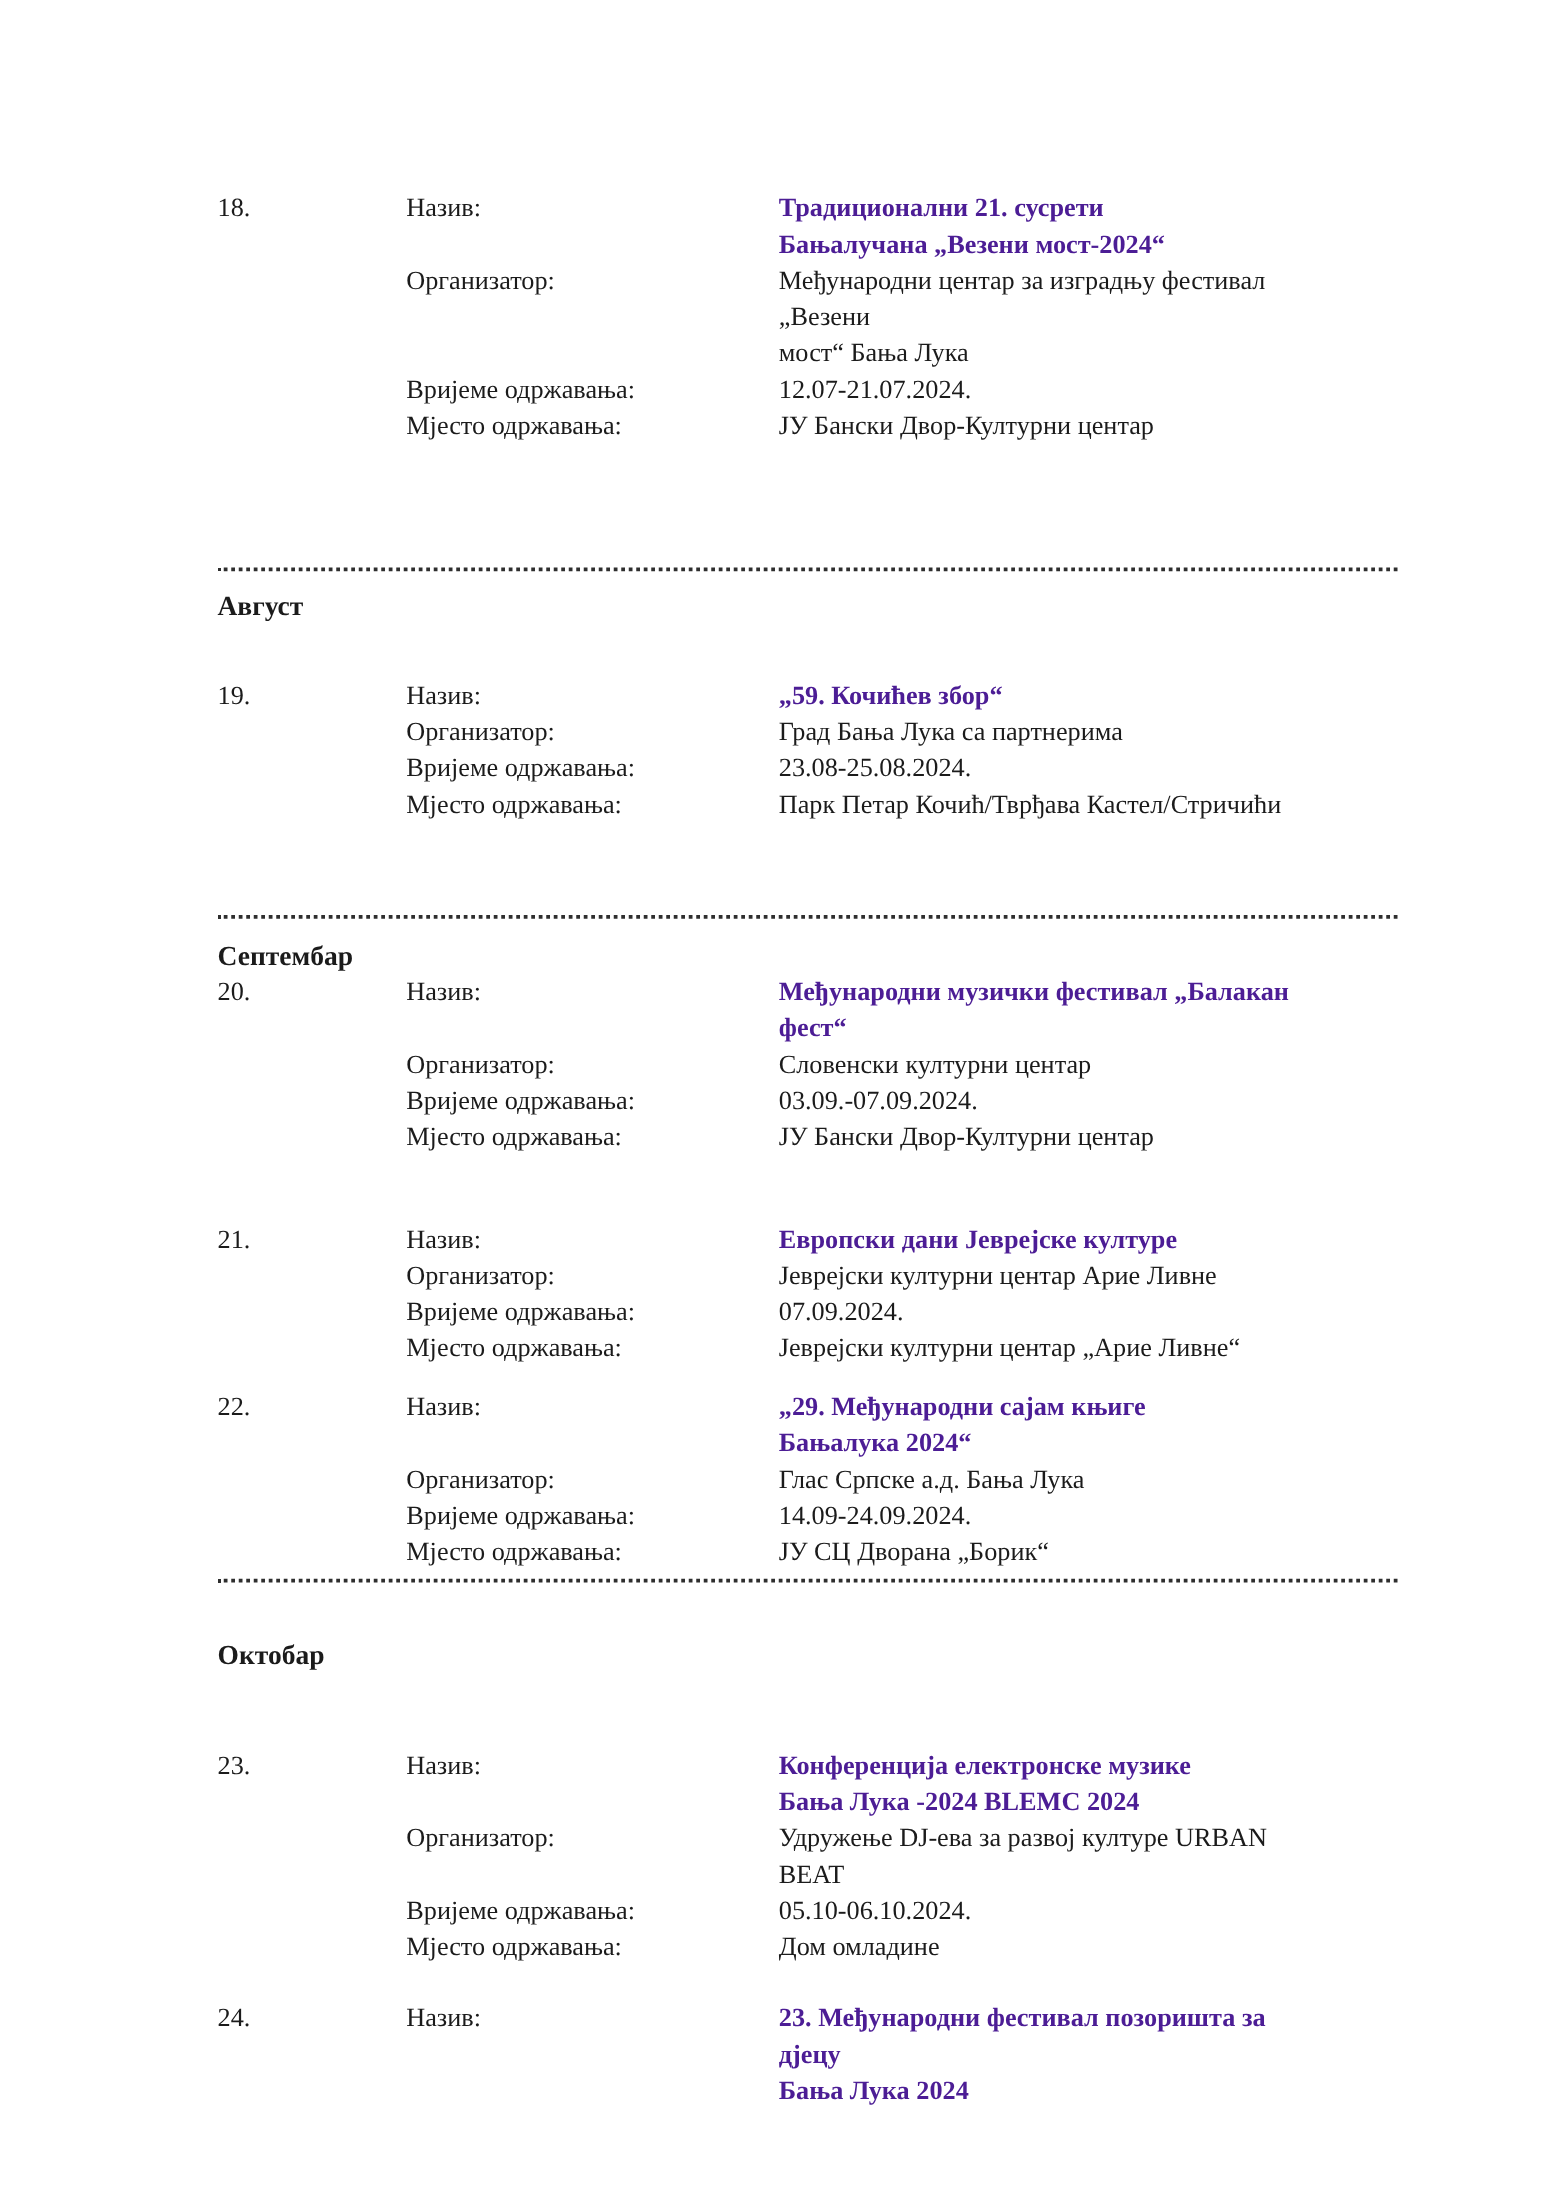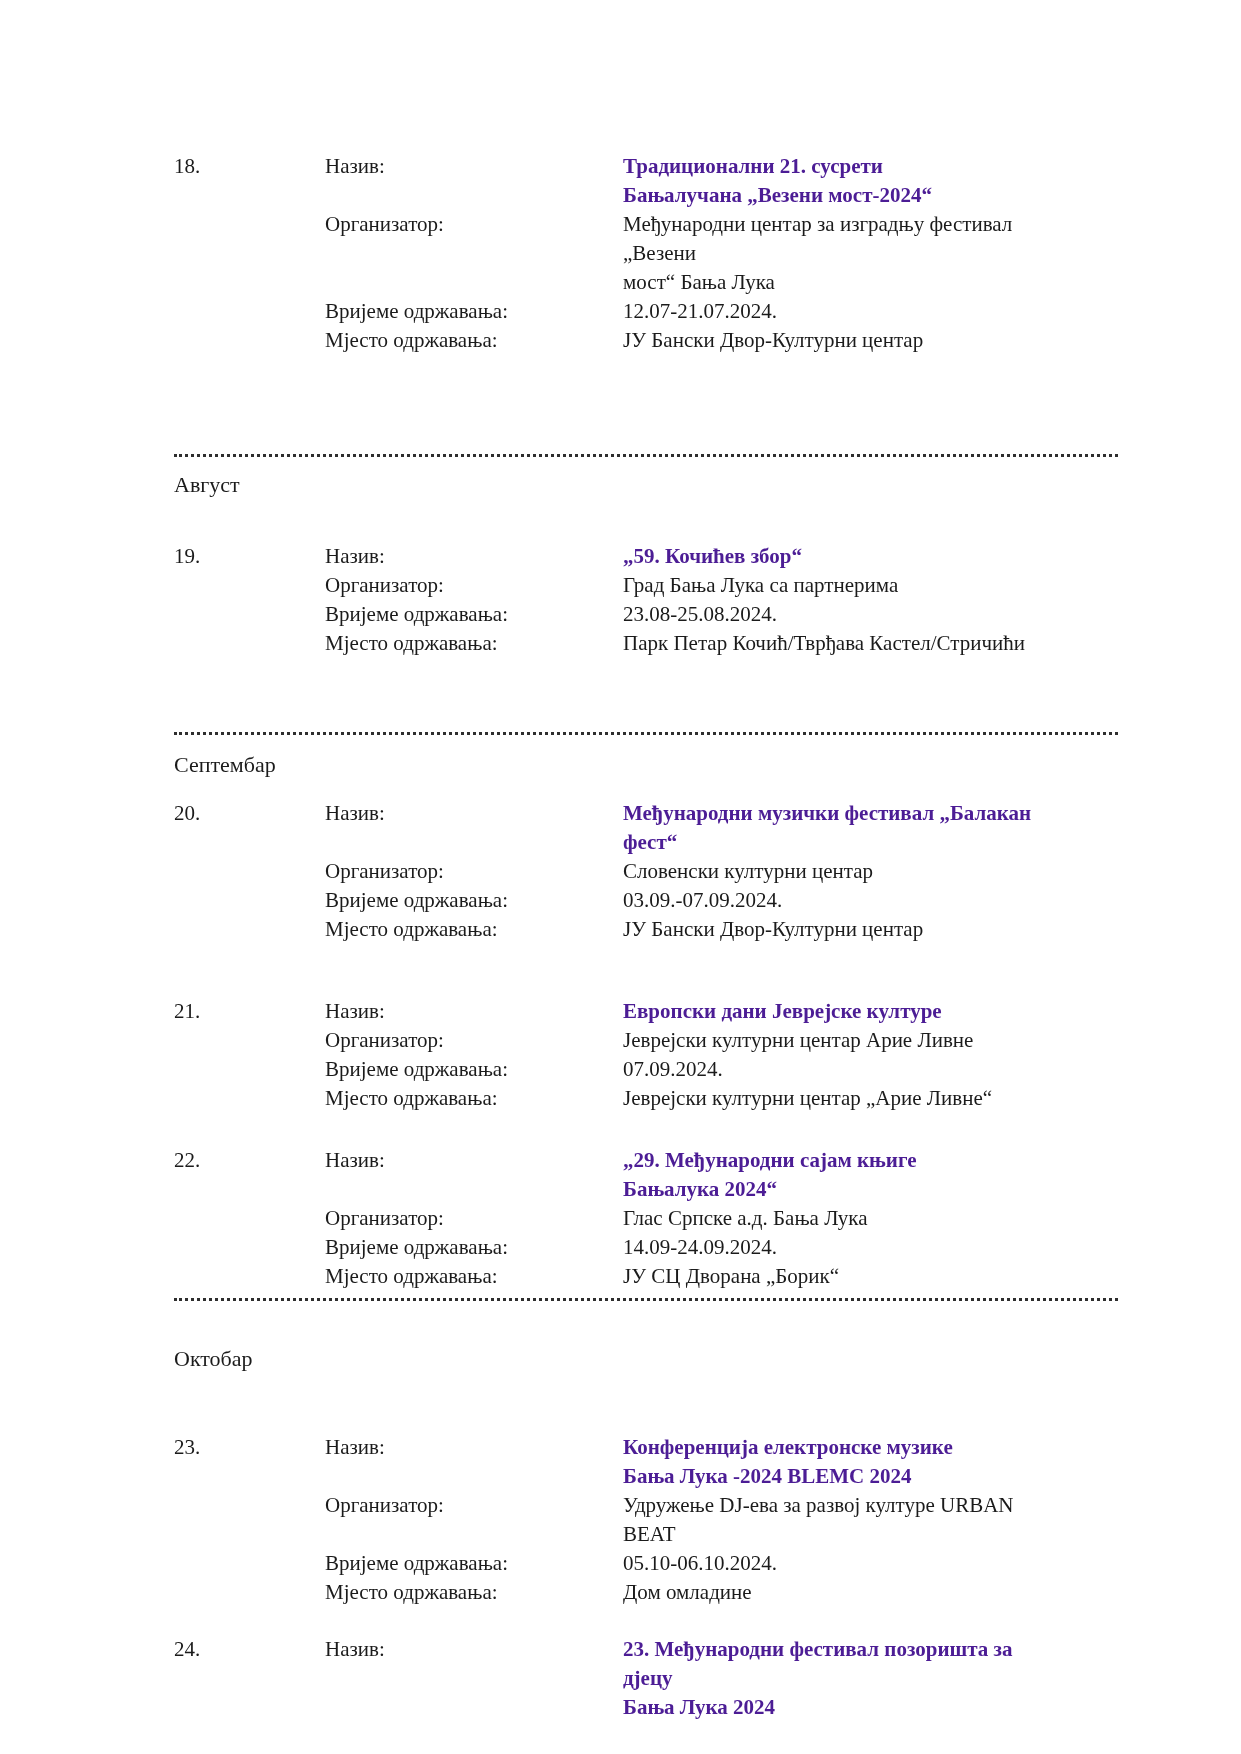--- a/index.html
+++ b/index.html
@@ -23,35 +23,35 @@
   }
   .entry .num{flex:0 0 151px;}
   .entry .rows{flex:1;min-width:0;}
   .row{display:flex;}
   .row .label{flex:0 0 298px;}
   .row .value{flex:1;min-width:0;}
   .value.red{color:#4c1d95;font-weight:bold;}
   .section-heading{
     font-size:22px;
     line-height:29px;
-    font-weight:normal;
+    font-weight:bold;
   }
   .dotted{
     height:0;
     border-bottom:3px dotted #2e2e2e;
     width:944px;
   }
   .mt-e19{margin-top:43px;}
   .mt-dot1{margin-top:99px;}
   .mt-aug{margin-top:13px;}
   .mt-dot2{margin-top:74px;}
   .mt-sep{margin-top:15px;}
-  .mt-e20{margin-top:20px;}
+  .mt-e20{}
   .mt-e21{margin-top:53px;}
-  .mt-e22{margin-top:33px;}
+  .mt-e22{margin-top:18px;}
   .mt-dot3{margin-top:7px;}
   .mt-okt{margin-top:43px;}
   .mt-e23{margin-top:60px;}
   .mt-e24{margin-top:28px;}
 </style>
 </head>
 <body>
 
 <div class="page">
 

